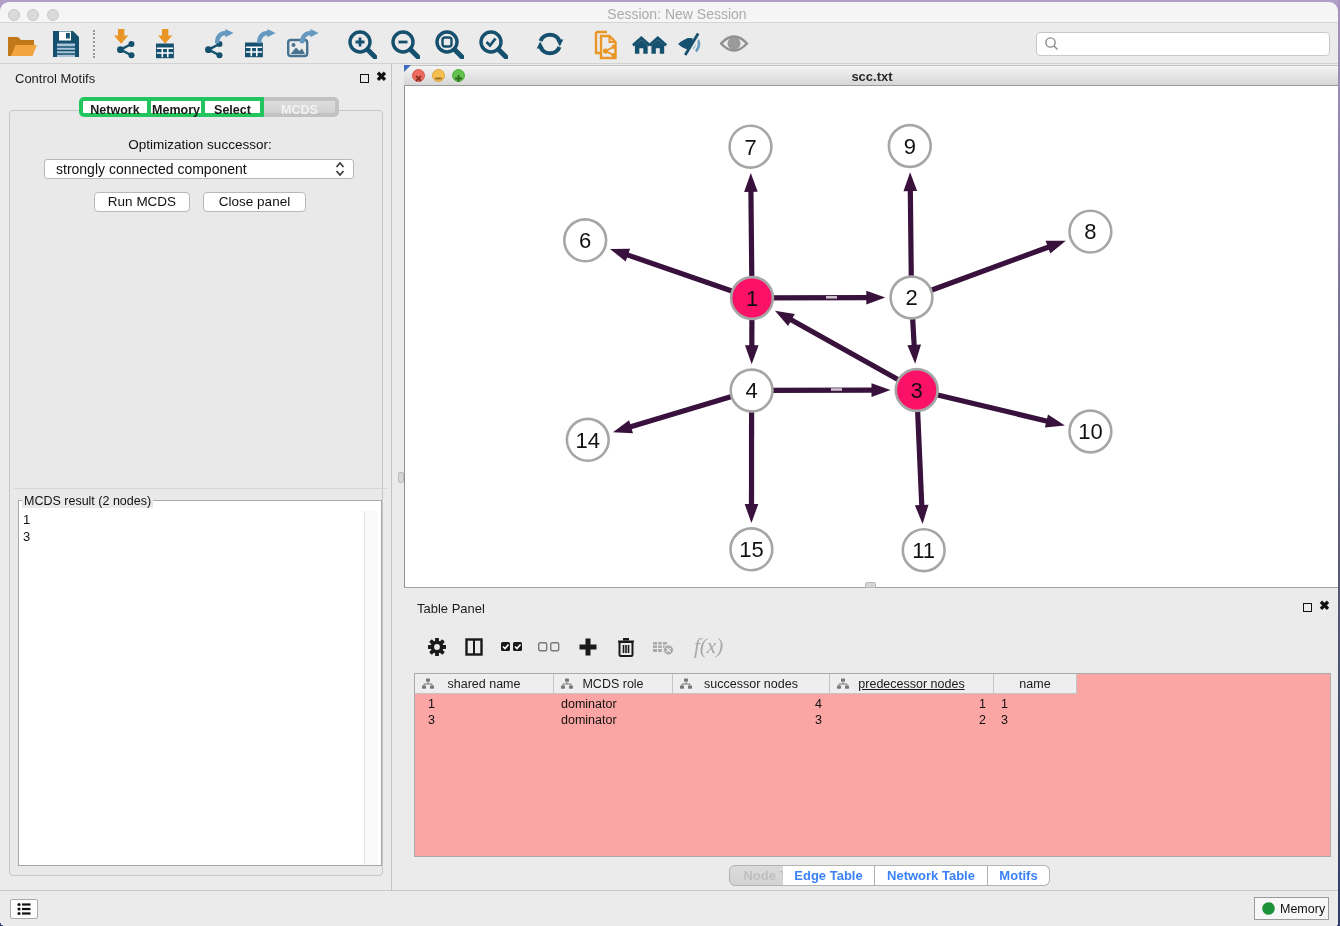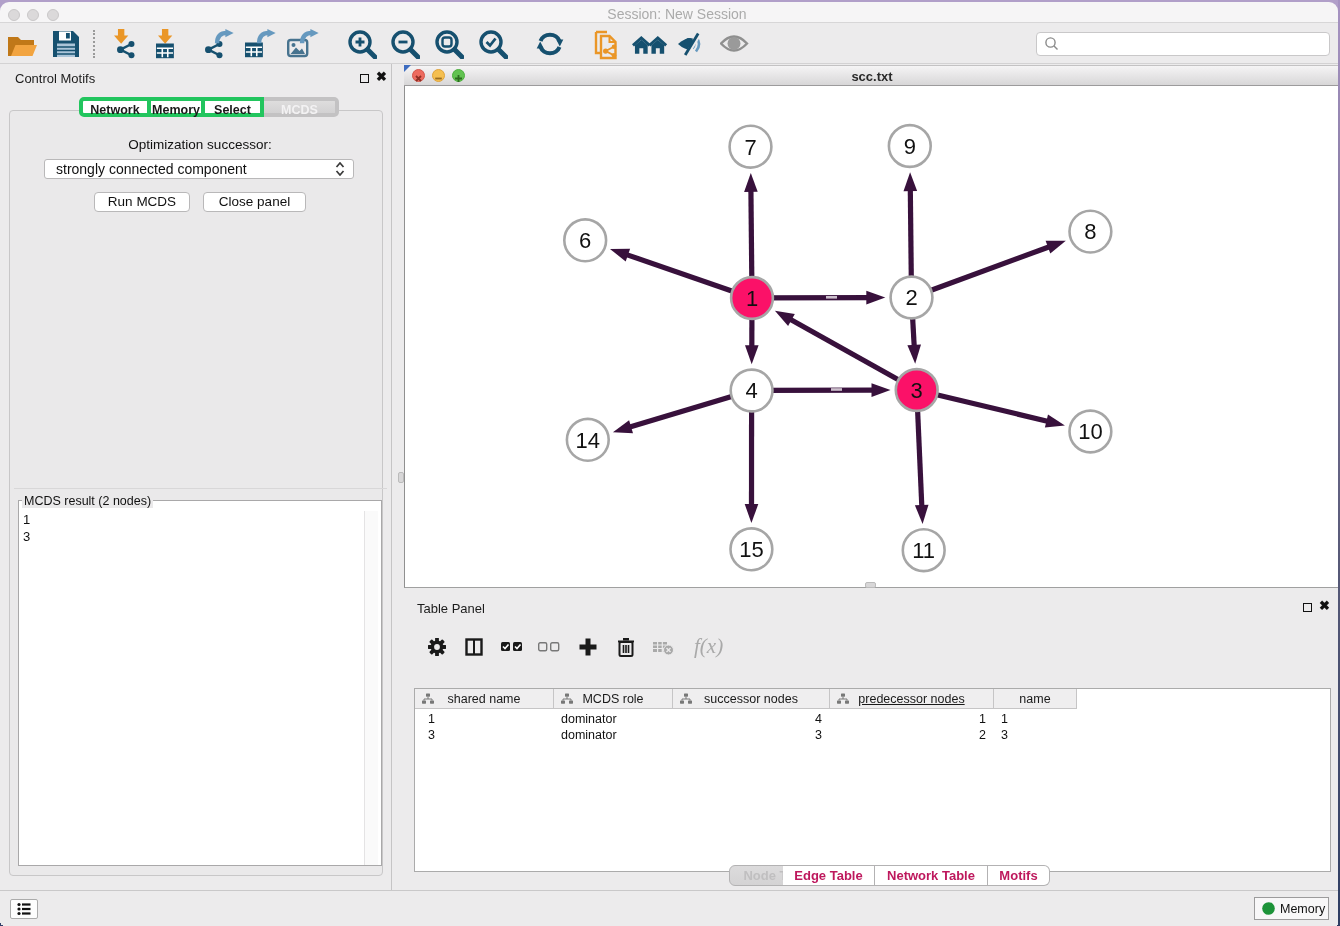--- a/index.html
+++ b/index.html
@@ -40,26 +40,26 @@
 #net-title{left:0;top:4px;width:936px;text-align:center;font-size:13px;font-weight:700;color:#2a2a2a;}
 .tl2{position:absolute;top:4px;width:13px;height:13px;border-radius:50%;box-sizing:border-box;text-align:center;}
 #canvas{left:0;top:21px;width:936px;height:502px;background:#fff;border-left:1px solid #909090;border-bottom:1px solid #a0a0a0;box-sizing:border-box;}
 #splitter-v{left:398px;top:472px;width:6px;height:11px;background:#d8d7d8;border:1px solid #bbb;border-radius:2px;box-sizing:border-box;}
 #splitter-h{left:865px;top:582px;width:11px;height:6px;background:#d8d7d8;border:1px solid #bbb;border-radius:2px;box-sizing:border-box;}
 
 #tpanel{left:404px;top:594px;width:936px;height:296px;background:#ecebec;}
 #tp-title{left:13px;top:7px;font-size:13px;color:#1c1c1c;position:absolute;}
 #tp-float{left:899px;top:9px;width:9px;height:9px;border:1.5px solid #111;box-sizing:border-box;position:absolute;}
 #tp-close{left:915px;top:4px;font-size:13px;color:#111;font-weight:bold;position:absolute;}
-#tablebox{left:414px;top:688px;width:917px;height:184px;background:#ffffff;border:1px solid #ababab;box-sizing:border-box;padding-left:8px;}
+#tablebox{left:414px;top:673px;width:917px;height:184px;background:#fca5a5;border:1px solid #ababab;box-sizing:border-box;padding-left:8px;}
 .th{position:absolute;top:0;height:20px;background:#efeeef;border-right:1px solid #c6c5c6;border-bottom:1px solid #c6c5c6;box-sizing:border-box;font-size:12.5px;color:#1a1a1a;text-align:center;line-height:20px;}
 .thico{position:absolute;top:4px;}
 .td{position:absolute;font-size:12.5px;color:#111;height:16px;line-height:16px;}
 
-.btab{position:absolute;top:865px;height:21px;box-sizing:border-box;border:1px solid #b3b2b3;background:#fff;font-size:13px;font-weight:700;color:#be185d;text-align:center;line-height:19px;}
+.btab{position:absolute;top:865px;height:21px;box-sizing:border-box;border:1px solid #b3b2b3;background:#fff;font-size:13px;font-weight:700;color:#3b82f6;text-align:center;line-height:19px;}
 #btab-node{background:linear-gradient(#dcdbdc,#d4d3d4);color:#c0bfc0;border-radius:6px 0 0 6px;}
 #btab-motifs{border-radius:0 6px 6px 0;}
 
 #statusline{left:0;top:890px;width:1340px;height:1px;background:#c9c8c9;}
 #listbtn{left:10px;top:899px;width:28px;height:20px;background:#fdfdfd;border:1px solid #ababab;box-sizing:border-box;border-radius:2px;}
 #membtn{left:1254px;top:897px;width:75px;height:23px;background:#f8f7f8;border:1px solid #9c9b9c;box-sizing:border-box;font-size:12.5px;color:#111;}
 #corner-bl{left:0;top:921px;width:5px;height:5px;background:radial-gradient(circle at 100% 0%,#ecebec 70%,#31406a 72%);}
 #corner-br{left:1335px;top:921px;width:5px;height:5px;background:radial-gradient(circle at 0% 0%,#ecebec 70%,#2e3d63 72%);}
 text{font-family:"Liberation Sans",sans-serif;}
 </style>

